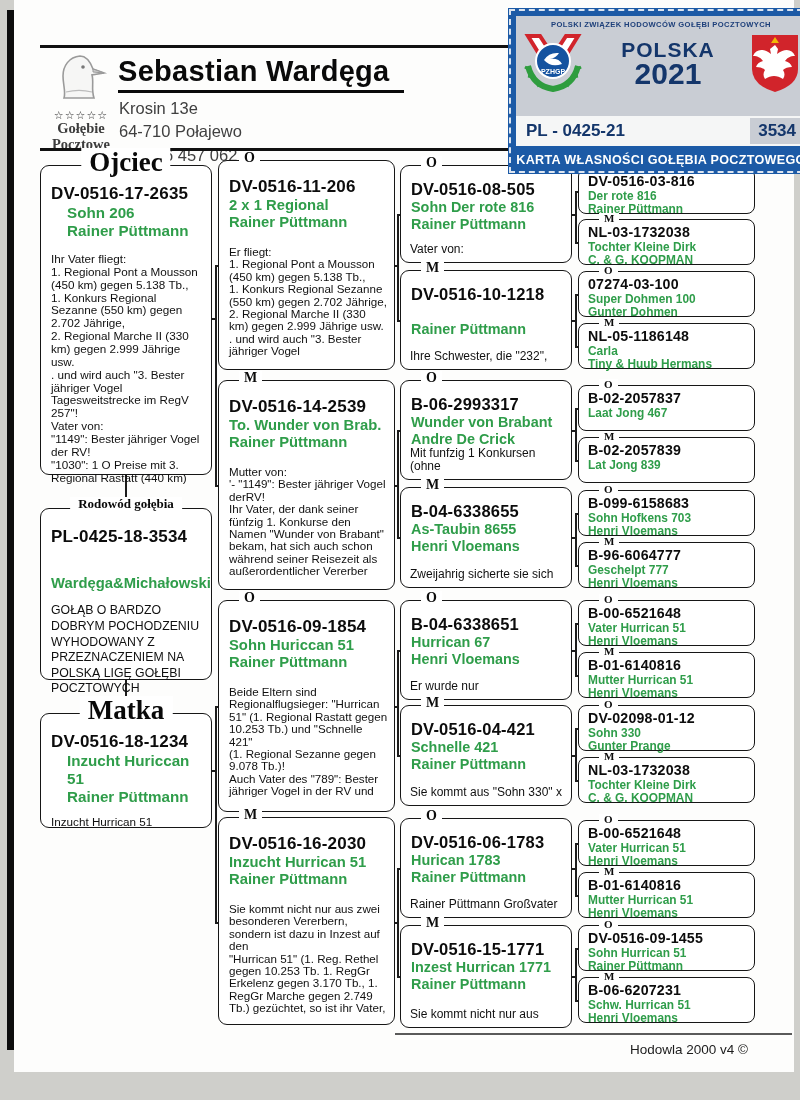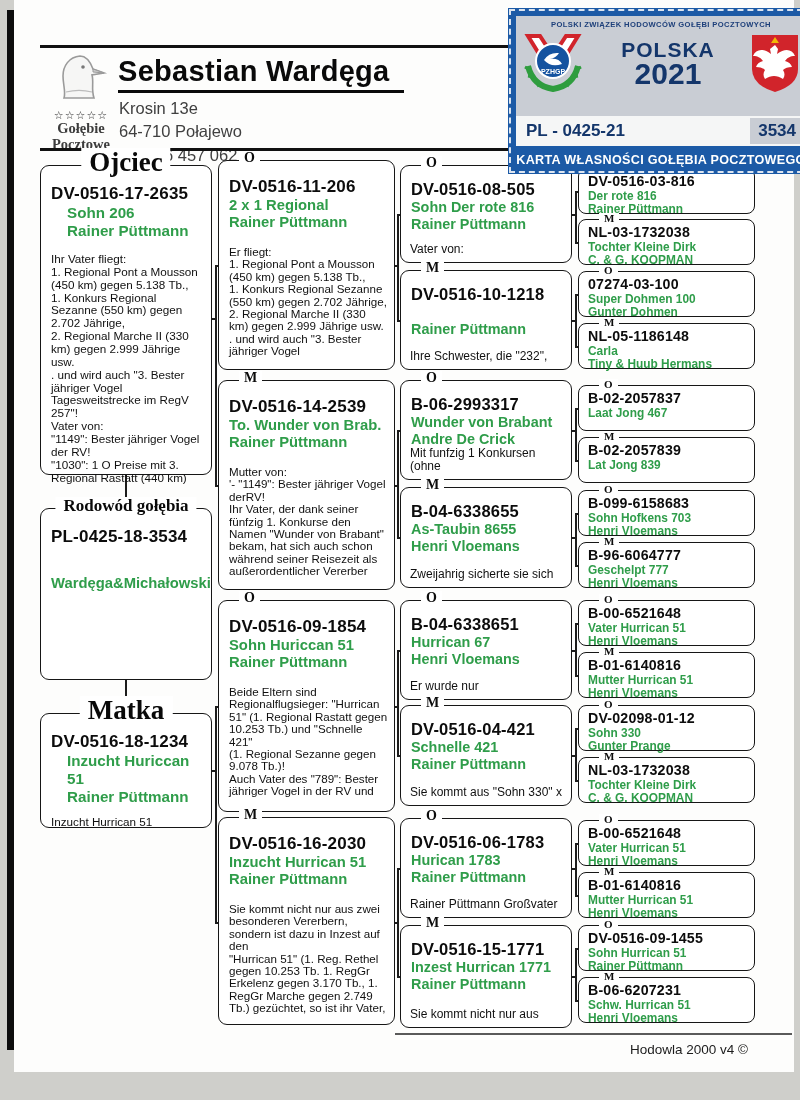--- a/index.html
+++ b/index.html
@@ -33,21 +33,21 @@
 
   
   .node{position:absolute;background:#fff;border:1.6px solid #161616;border-radius:9px;box-sizing:border-box;padding:16px 6px 6px 10px;z-index:2;}
   .ring{font-size:17px;font-weight:bold;color:#0c0c0c;letter-spacing:.2px;line-height:1.15;}
   .bname,.bbreeder,.owner-green{color:#2f9d4a;font-weight:bold;font-size:14.8px;line-height:1.2;}
   .note{font-size:11.7px;line-height:1.1;color:#101010;white-space:pre-line;margin-top:13px;}
   .big{padding-top:18px;}
   .big .note{line-height:1.1;}
   .big .bname,.big .bbreeder{font-size:15.2px;margin-left:16px;}
   .boxtitle{position:absolute;top:-18px;left:50%;transform:translateX(-50%);background:#fff;padding:0 8px;font-family:"Liberation Serif",serif;font-weight:bold;font-size:27px;white-space:nowrap;color:#090909;line-height:1.1;}
-  .t-small{font-size:17px;top:-12px;}
+  .t-small{font-size:13px;top:-12px;}
   .info .owner-green{margin-top:28px;}
   .info .note{margin-top:11px;font-size:12.3px;line-height:1.27;white-space:normal;}
   .wide .note{margin-top:14px;font-size:11.6px;line-height:1.07;}
   .mid{padding-top:14px;}
   .mid .ring{font-size:16.5px;}
   .mid .bname,.mid .bbreeder{font-size:14.4px;}
   .mid .bname{min-height:17px;}
   .mid .note{position:absolute;left:9px;right:4px;bottom:6px;margin:0;font-size:12px;white-space:normal;}
   .small{padding:5px 4px 2px 9px;border-radius:8px;}
   .small .ring{font-size:14.2px;line-height:1.1;}
@@ -129,20 +129,21 @@
 . und wird auch "3. Bester jähriger Vogel Tagesweitstrecke im RegV 257"!
 Vater von:
 "1149": Bester jähriger Vogel der RV!
 "1030": 1 O Preise mit 3. Regional Rastatt (440 km)</div>
   </div>
 
   <div class="node big info" style="left:40px;top:508px;width:172px;height:172px">
     <span class="boxtitle t-small">Rodowód gołębia</span>
     <div class="ring">PL-0425-18-3534</div>
     <div class="owner-green">Wardęga&amp;Michałowski</div>
+    <div class="note">GOŁĄB O BARDZO DOBRYM POCHODZENIU WYHODOWANY Z PRZEZNACZENIEM NA POLSKĄ LIGĘ GOŁĘBI POCZTOWYCH</div>
   </div>
 
   <div class="node big" style="left:40px;top:713px;width:172px;height:115px">
     <span class="boxtitle">Matka</span>
     <div class="ring">DV-0516-18-1234</div>
     <div class="bname">Inzucht Huriccan 51</div>
     <div class="bbreeder">Rainer Püttmann</div>
     <div class="note" style="margin-top:10px;white-space:normal">Inzucht Hurrican 51</div>
   </div>
 

